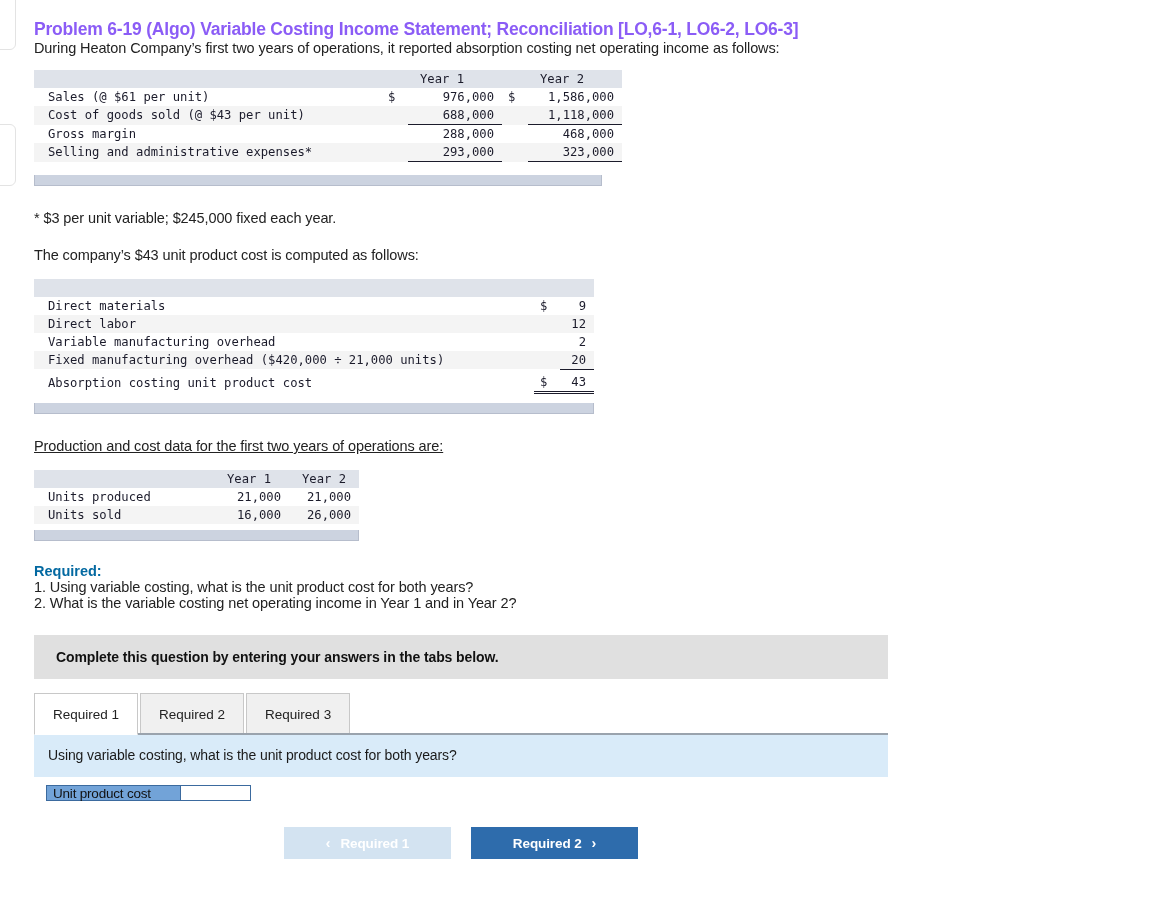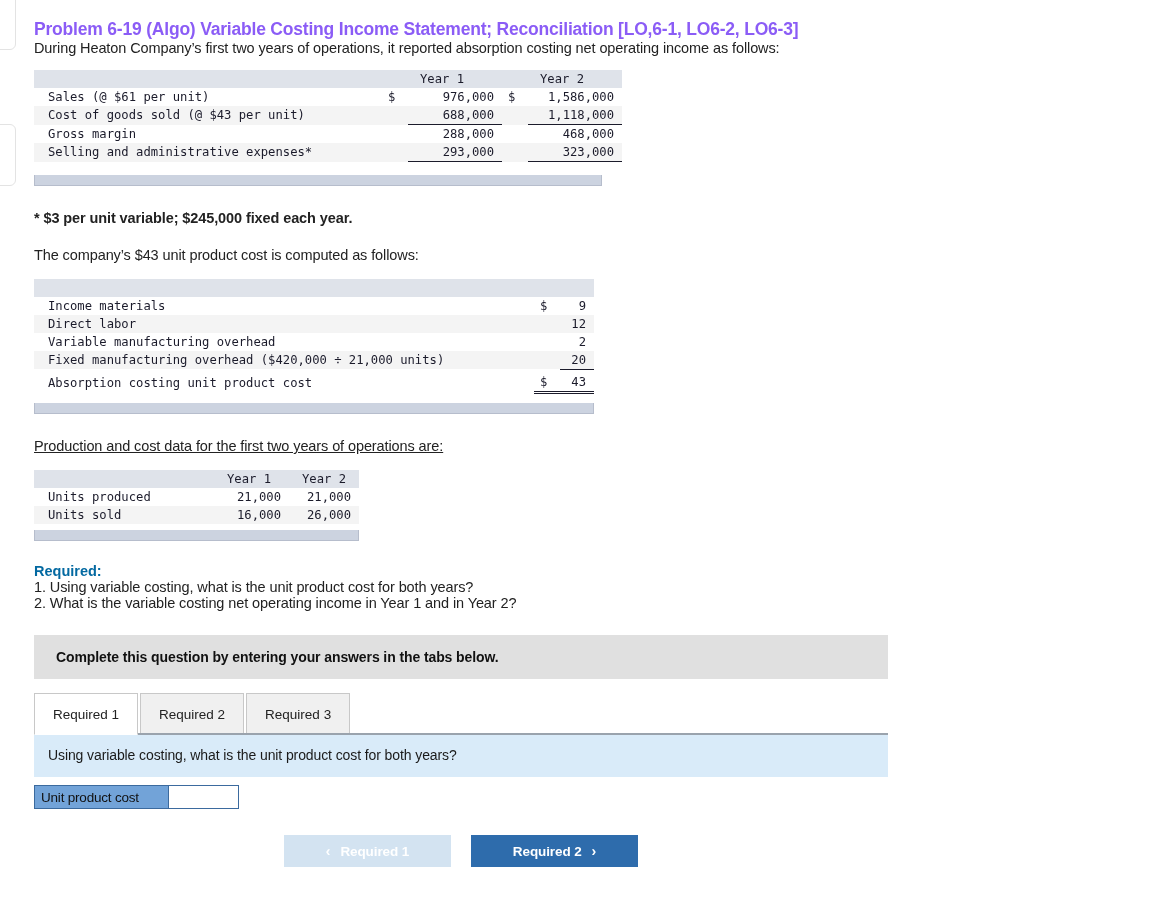--- a/index.html
+++ b/index.html
@@ -155,22 +155,23 @@
     font-size: 14px;
     color: #1a1a1a;
     letter-spacing: -0.1px;
   }
 
   .answer-row {
     margin-top: 8px;
     display: flex;
     align-items: stretch;
     width: 205px;
-    height: 24px;
+    height: 16px;
     border: 1px solid #3b6a9e;
+    margin-left: 12px;
   }
   .answer-label {
     background: #72a3d8;
     color: #111;
     font-size: 13.5px;
     display: flex; align-items: center;
     padding: 0 6px;
     width: 133px;
     letter-spacing: -0.2px;
   }
@@ -278,40 +279,40 @@
               <td></td>
               <td></td>
               <td></td>
           </tr>
 
         </tbody>
       </table>
       <div class="tbl-footer-bar" style="width:568px;margin-top:9px;"></div>
     </div>
 
-    <p class="body-text footnote" style="margin-top:24px;font-weight:bold;">* $3 per unit variable; $245,000 fixed each year.</p>
+    <p class="body-text footnote" style="margin-top:24px;">* $3 per unit variable; $245,000 fixed each year.</p>
 
     <p class="body-text lead2" style="margin-top:21px;">The company’s $43 unit product cost is computed as follows:</p>
 
     <div class="acc-wrap" style="margin-top:16px;">
       <table class="acc" style="width:560px;">
         <colgroup>
           <col style="width:500px">
           <col style="width:26px">
           <col style="width:34px">
         </colgroup>
         <tbody>
           <tr class="head">
             <th class="hc">&nbsp;</th>
             <th class="hc"></th>
             <th class="hc"></th>
           </tr>
 
           <tr>
-            <td class="lbl">Income materials</td>
+            <td class="lbl">Direct materials</td>
             <td class="cur">$</td>
             <td class="num">9</td>
           </tr>
           <tr class="stripe">
             <td class="lbl">Direct labor</td>
             <td class="cur"></td>
             <td class="num">12</td>
           </tr>
           <tr>
             <td class="lbl">Variable manufacturing overhead</td>

